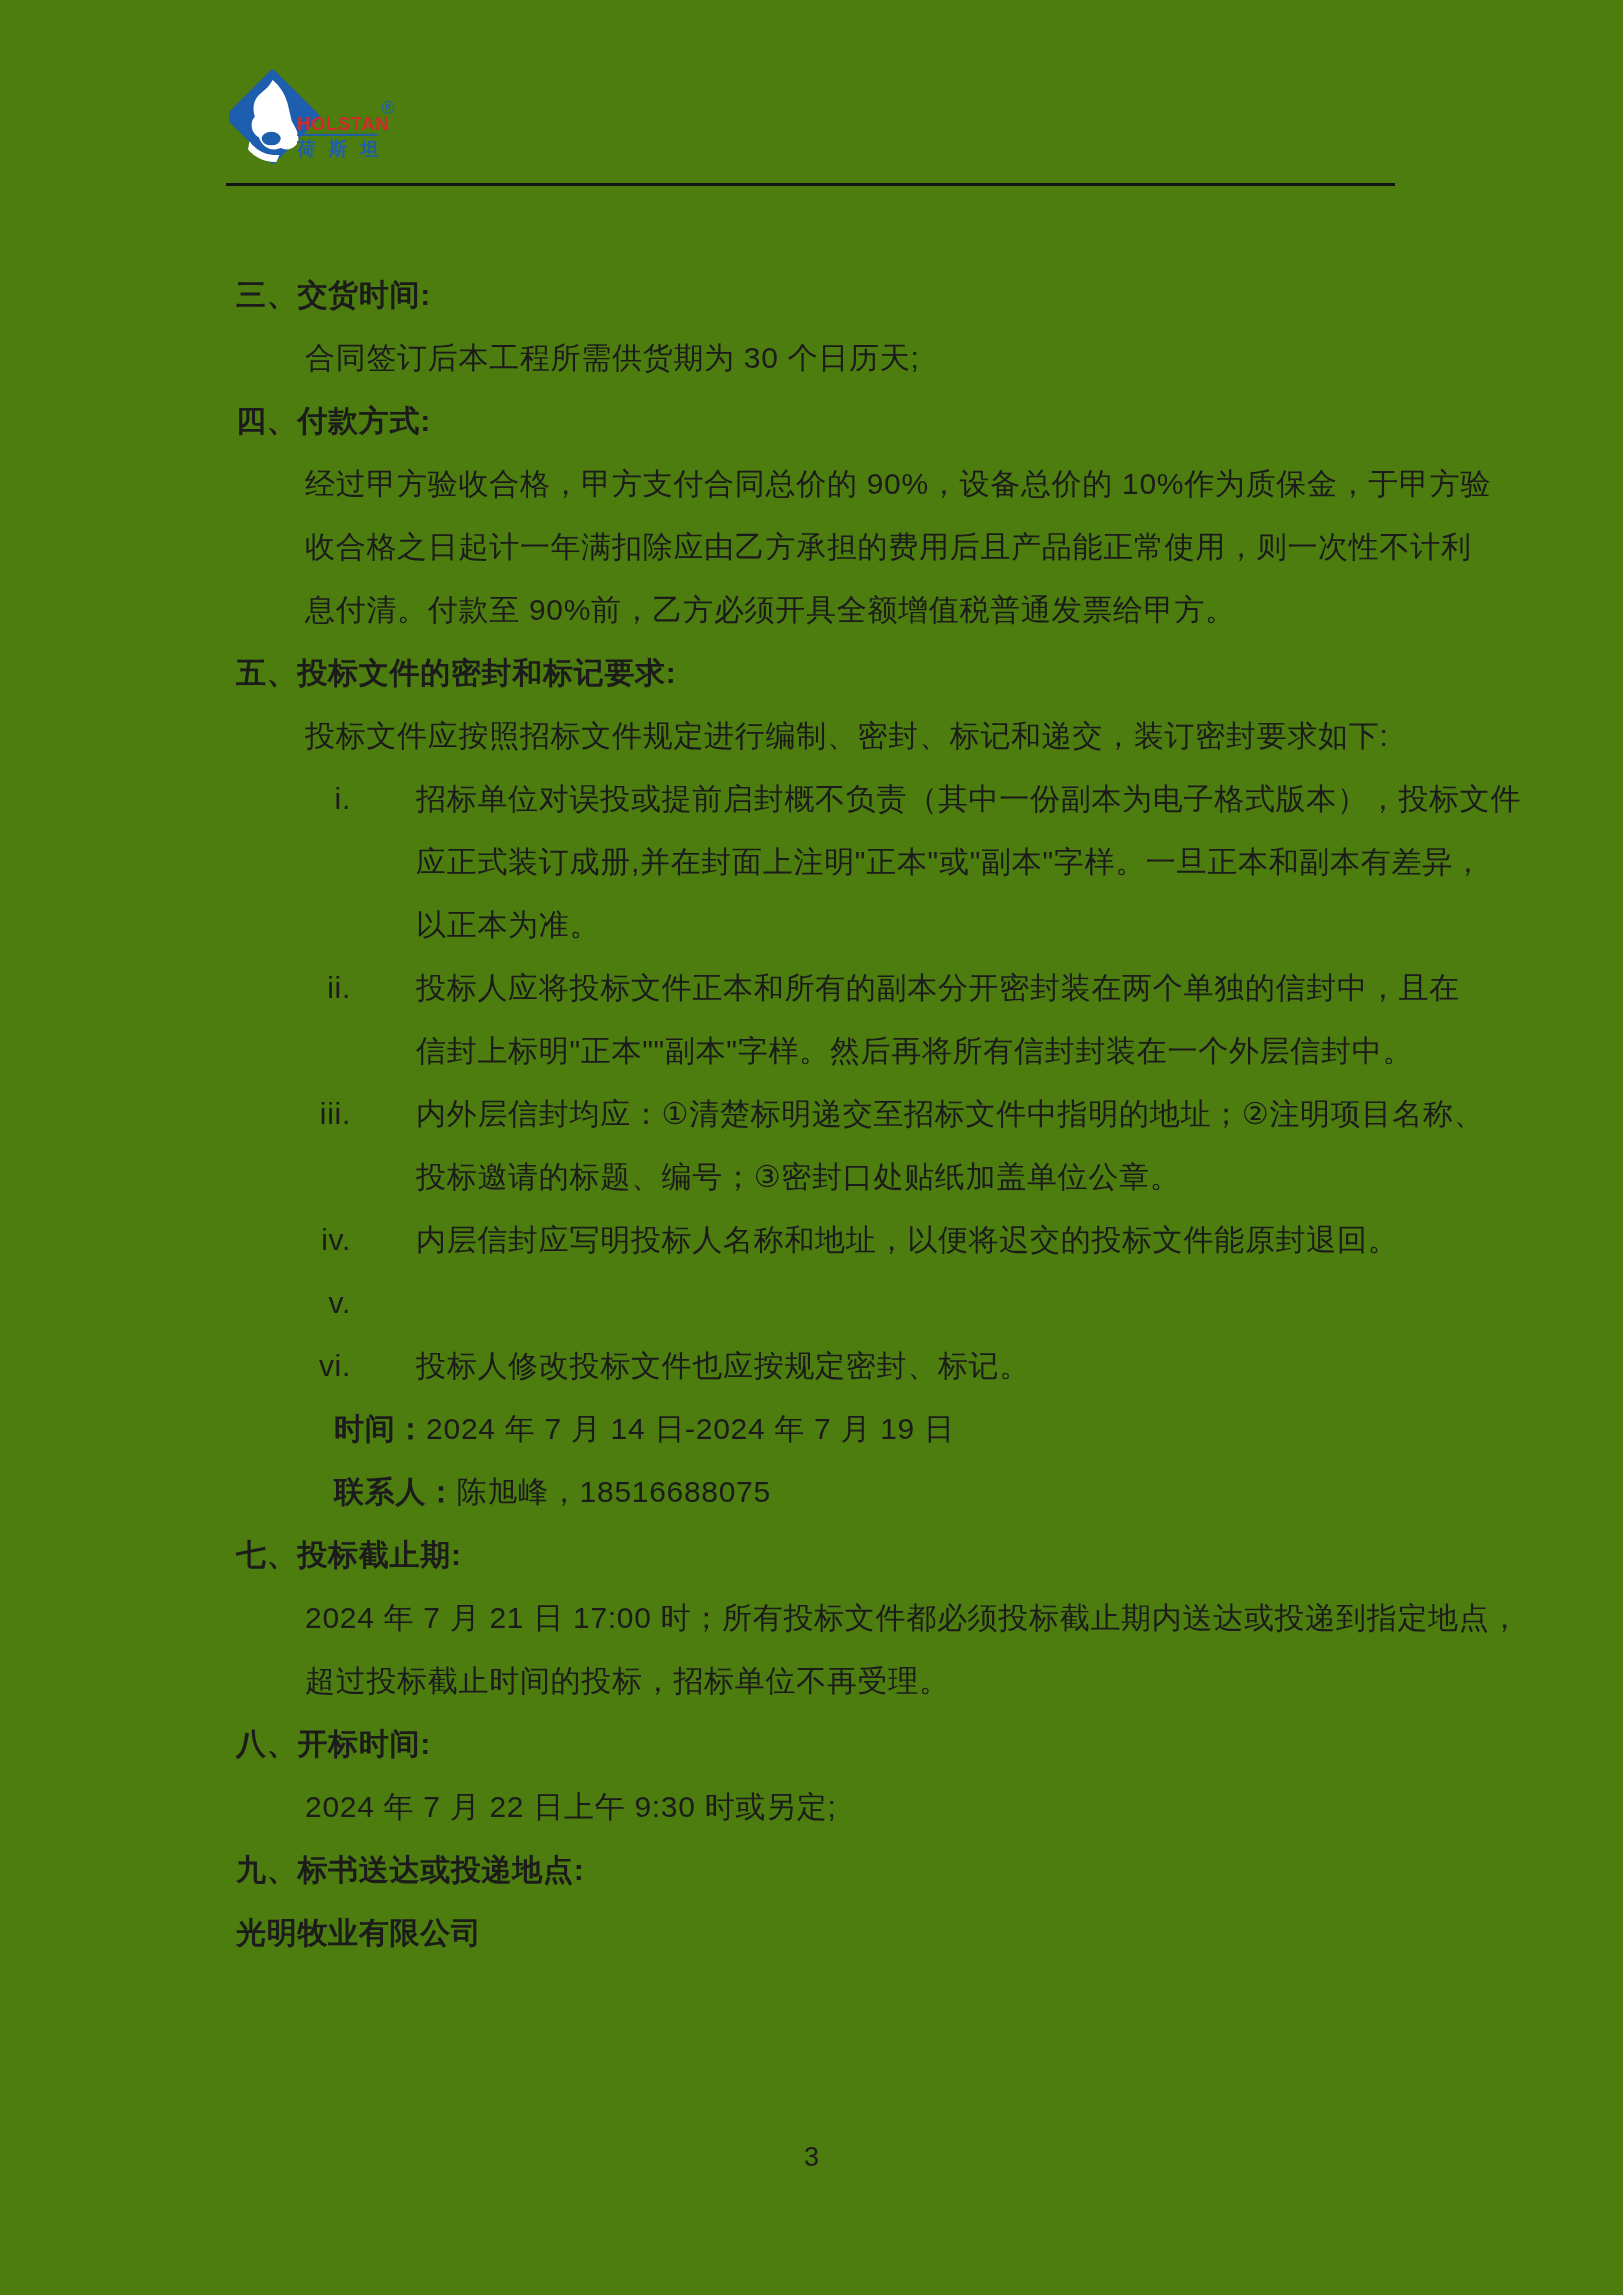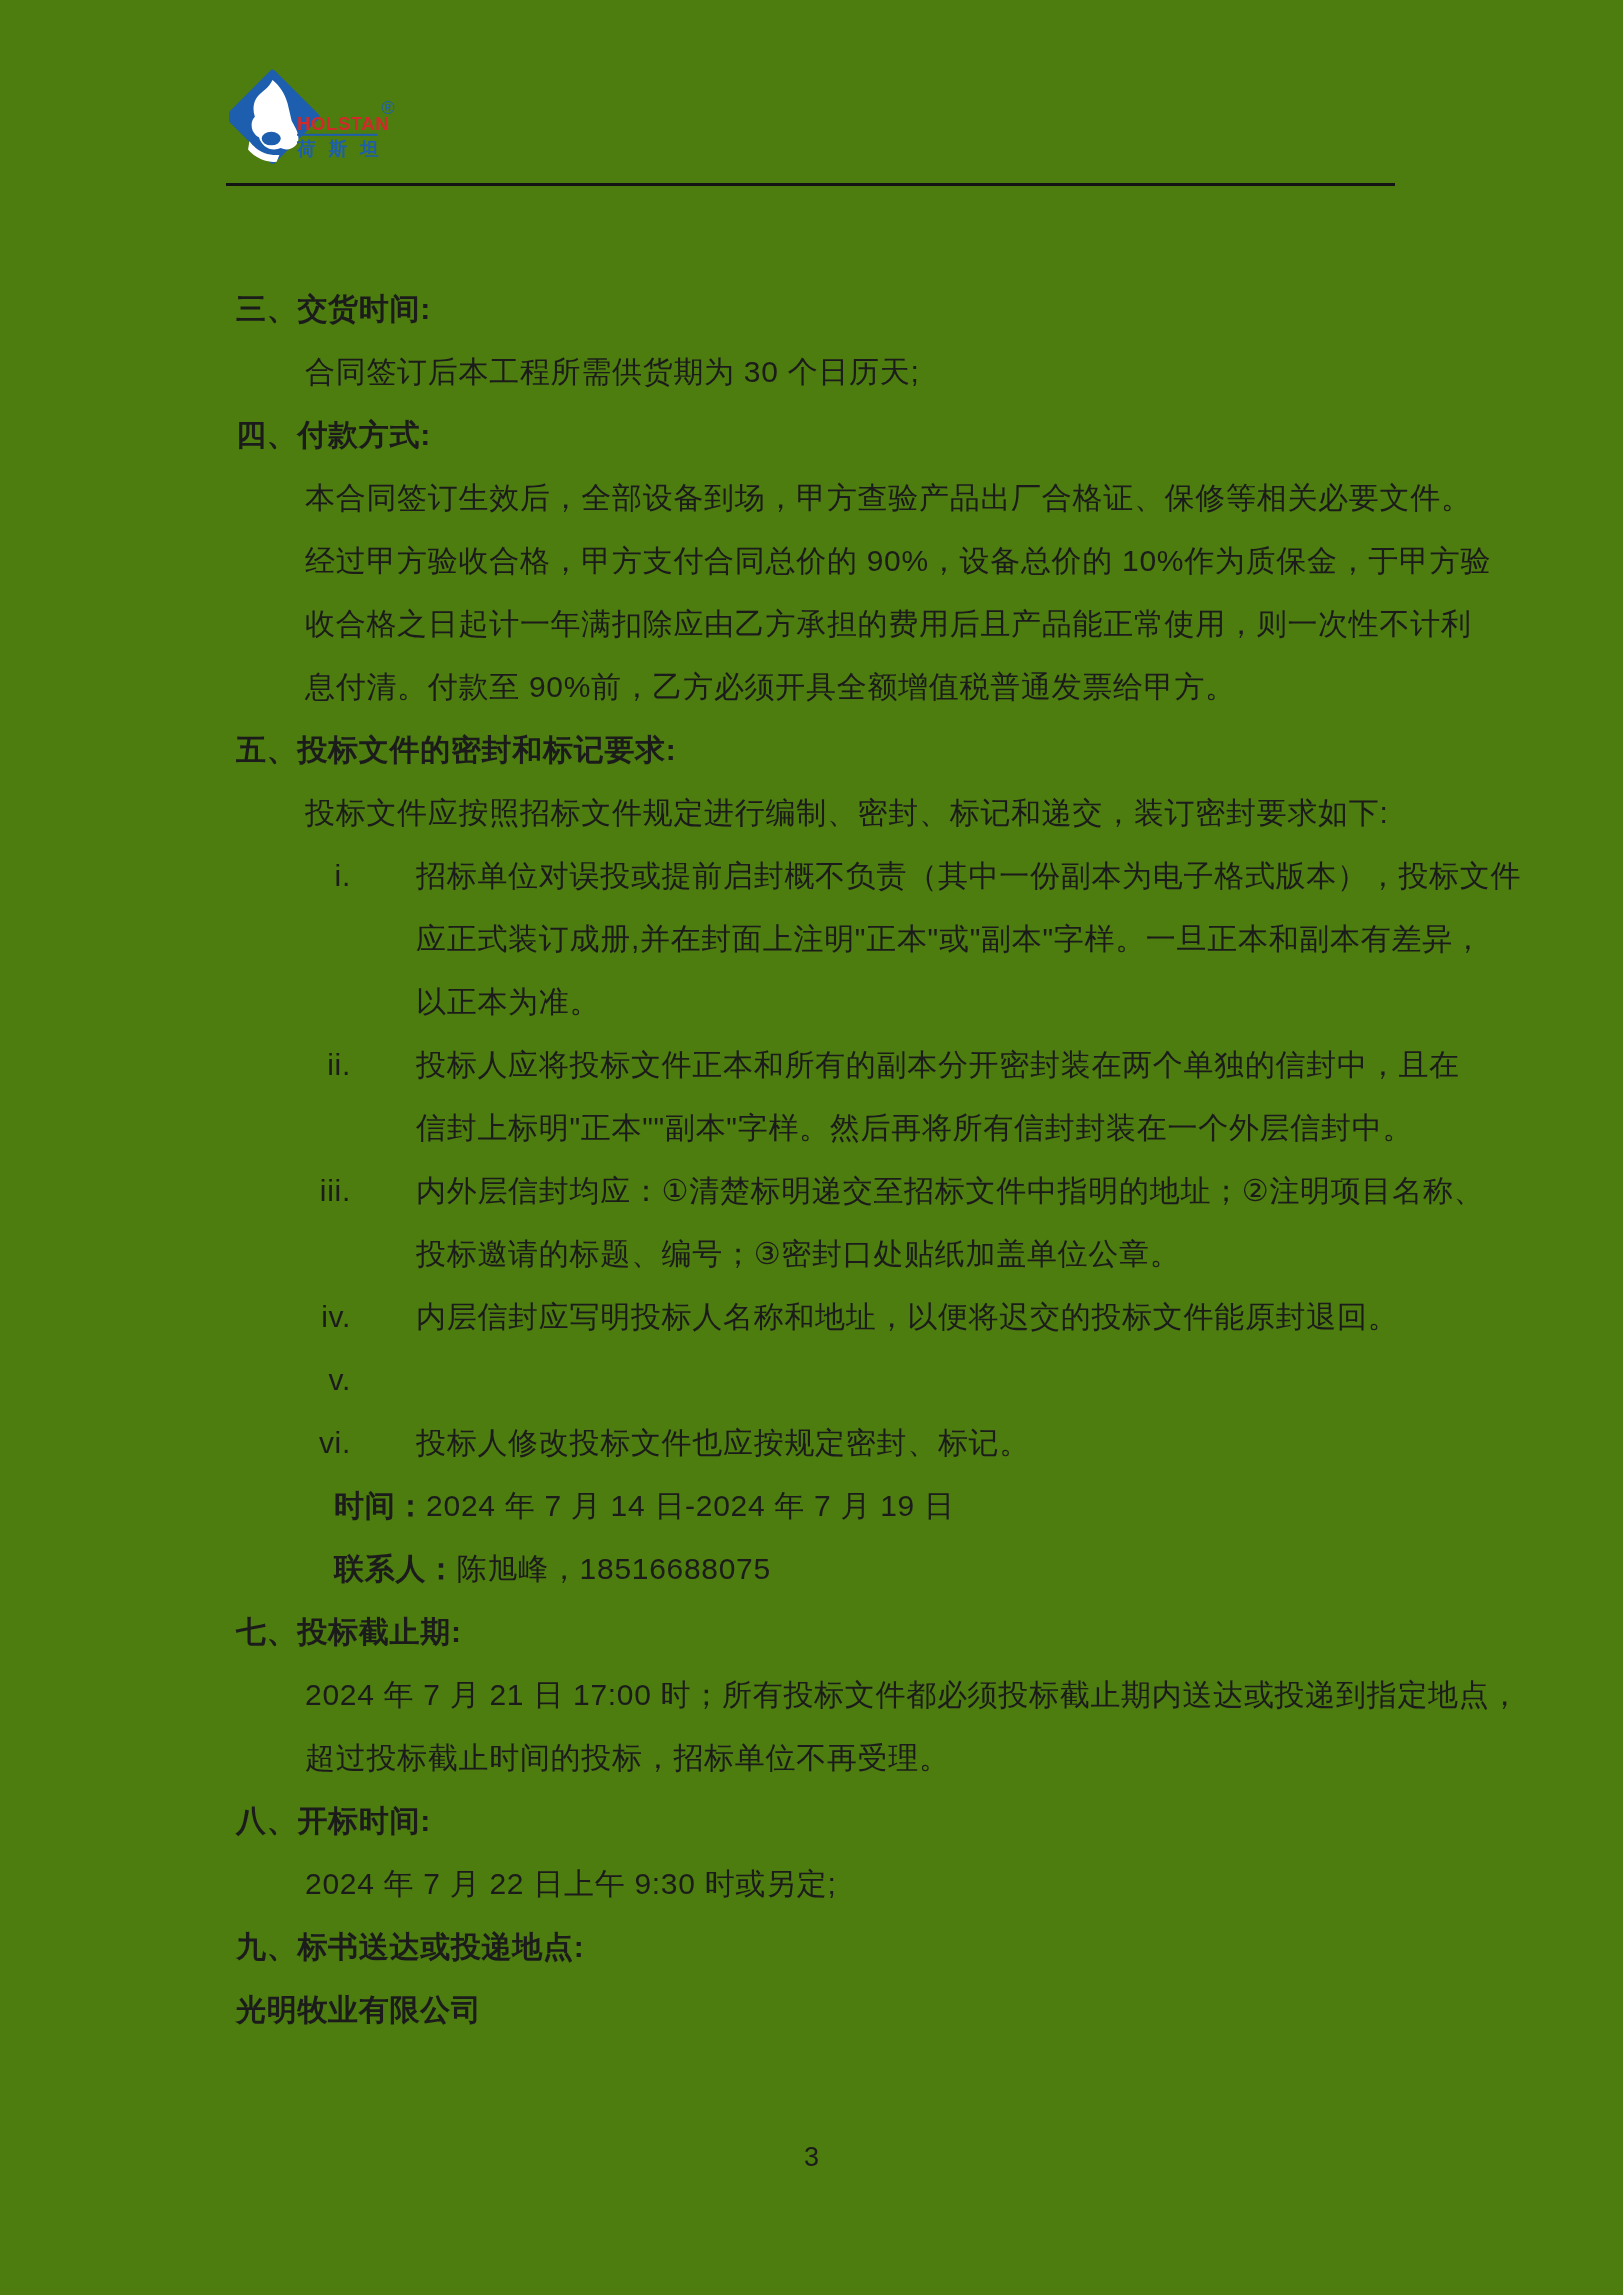--- a/index.html
+++ b/index.html
@@ -5,21 +5,21 @@
   html,body { margin:0; padding:0; background:#ffffff; }
   .page {
     position:relative; width:1623px; height:2295px; background:#4d7c0f;
     font-family:"Liberation Sans","DejaVu Sans",sans-serif;
     color:#1b1b1b; overflow:hidden;
   }
   
   .logo { position:absolute; left:229px; top:65px; width:177px; height:109px; }
   .rule { position:absolute; left:226px; top:183px; width:1169px; height:2.7px; background:#141414; }
   
-  .content { position:absolute; left:0; top:277px; width:1623px; }
+  .content { position:absolute; left:0; top:263px; width:1623px; }
   .line { height:63px; line-height:63px; font-size:30px; letter-spacing:0.7px; white-space:nowrap; }
   .h   { padding-left:236px; font-weight:bold; }
   .p   { padding-left:305px; }
   .li  { padding-left:416px; position:relative; }
   .mk  { position:absolute; left:293px; top:0; width:58px; text-align:right; font-weight:normal; }
   .lic { padding-left:416px; }
   .lbl { padding-left:334px; }
   .lab { font-weight:bold; }
   .co  { padding-left:236px; font-weight:bold; }
   .pageno {
@@ -48,21 +48,20 @@
     <text x="224" y="72" font-size="26" fill="#1d5fae" font-family="Liberation Sans, DejaVu Sans, sans-serif">®</text>
     <text x="100" y="132" font-size="27" font-weight="bold" fill="#1d5fae" font-family="Liberation Sans, DejaVu Sans, sans-serif" letter-spacing="6">荷 斯 坦</text>
   </svg>
 
   <div class="rule"></div>
 
   <div class="content">
       <div class="line h">三、交货时间:</div>
       <div class="line p">合同签订后本工程所需供货期为 30 个日历天;</div>
       <div class="line h">四、付款方式:</div>
-      <div class="line p">本合同签订生效后，全部设备到场，甲方查验产品出厂合格证、保修等相关必要文件。</div>
       <div class="line p">经过甲方验收合格，甲方支付合同总价的 90%，设备总价的 10%作为质保金，于甲方验</div>
       <div class="line p">收合格之日起计一年满扣除应由乙方承担的费用后且产品能正常使用，则一次性不计利</div>
       <div class="line p">息付清。付款至 90%前，乙方必须开具全额增值税普通发票给甲方。</div>
       <div class="line h">五、投标文件的密封和标记要求:</div>
       <div class="line p">投标文件应按照招标文件规定进行编制、密封、标记和递交，装订密封要求如下:</div>
       <div class="line li"><span class="mk">i.</span><span>招标单位对误投或提前启封概不负责（其中一份副本为电子格式版本），投标文件</span></div>
       <div class="line lic">应正式装订成册,并在封面上注明"正本"或"副本"字样。一旦正本和副本有差异，</div>
       <div class="line lic">以正本为准。</div>
       <div class="line li"><span class="mk">ii.</span><span>投标人应将投标文件正本和所有的副本分开密封装在两个单独的信封中，且在</span></div>
       <div class="line lic">信封上标明"正本""副本"字样。然后再将所有信封封装在一个外层信封中。</div>

